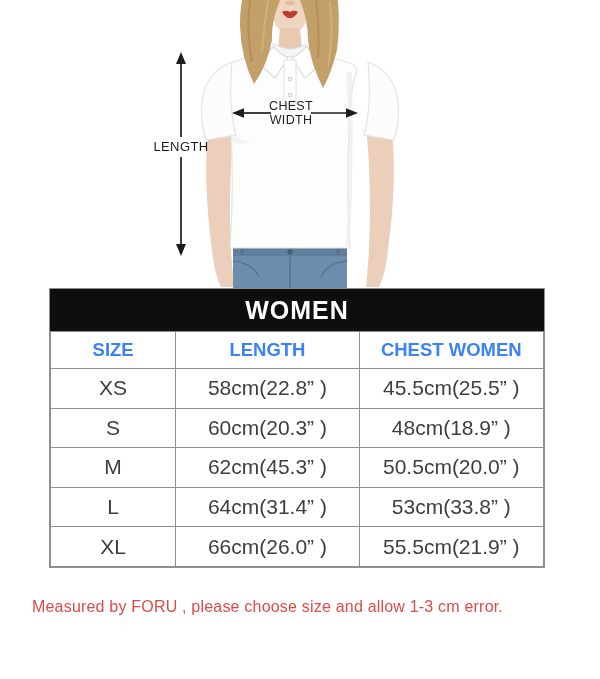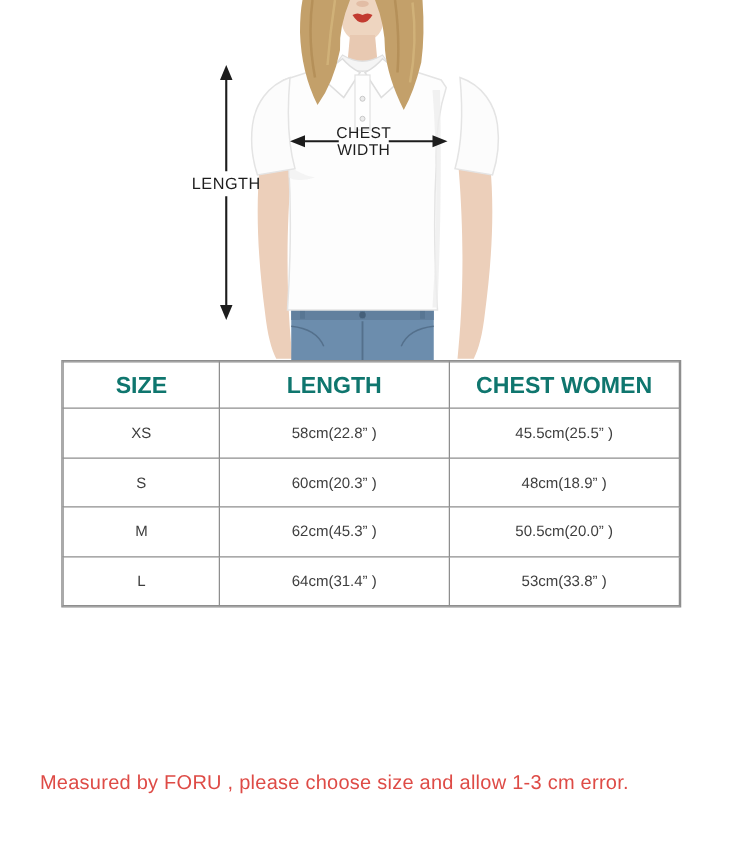--- a/index.html
+++ b/index.html
@@ -45,33 +45,33 @@
   table.size-table th, table.size-table td {
     border:1px solid #8e8e8e;
     text-align:center;
     vertical-align:middle;
     padding:0;
     overflow:hidden;
     white-space:nowrap;
   }
   table.size-table th {
     height:36px;
-    font-size:18.5px; font-weight:bold; color:#0f766e;
+    font-size:18.5px; font-weight:bold; color:#3b82f6;
   }
   table.size-table td {
     height:38.6px;
-    font-size:12px; font-weight:normal; color:#3e3e3e;
+    font-size:21px; font-weight:normal; color:#3e3e3e;
   }
   col.c-size  { width:25.4%; }
   col.c-len   { width:37.2%; }
   col.c-chest { width:37.4%; }
 
   
   .note {
-    position:absolute; left:0; top:618px; width:535px;
+    position:absolute; left:0; top:598px; width:535px;
     text-align:center;
     font-size:16px; color:#de4b46;
     letter-spacing:0.2px;
   }
 </style>
 </head>
 <body>
 
 <div class="screen">
 
@@ -139,20 +139,21 @@
         <line x1="171" y1="113" x2="208" y2="113"></line>
         <polygon points="92,113 104,108.2 104,117.8" stroke="none" fill="#1d1d1d"></polygon>
         <polygon points="218,113 206,108.2 206,117.8" stroke="none" fill="#1d1d1d"></polygon>
       </g>
       <text class="chest-label" x="151" y="110" text-anchor="middle">CHEST</text>
       <text class="chest-label" x="151" y="124" text-anchor="middle">WIDTH</text>
     </svg>
   </div>
 
   <div class="size-chart">
+    <div class="table-title">WOMEN</div>
     <table class="size-table">
       <colgroup>
           <col class="c-size">
           <col class="c-len">
           <col class="c-chest">
         </colgroup>
       <thead>
         <tr>
           <th>SIZE</th>
           <th>LENGTH</th>
@@ -173,19 +174,24 @@
         <tr>
           <td>M</td>
           <td>62cm(45.3” )</td>
           <td>50.5cm(20.0” )</td>
         </tr>
         <tr>
           <td>L</td>
           <td>64cm(31.4” )</td>
           <td>53cm(33.8” )</td>
         </tr>
+        <tr>
+          <td>XL</td>
+          <td>66cm(26.0” )</td>
+          <td>55.5cm(21.9” )</td>
+        </tr>
       </tbody>
     </table>
   </div>
 
   <div class="note">Measured by FORU , please choose size and allow 1-3 cm error.</div>
 
 </div>
 
 </body></html>

